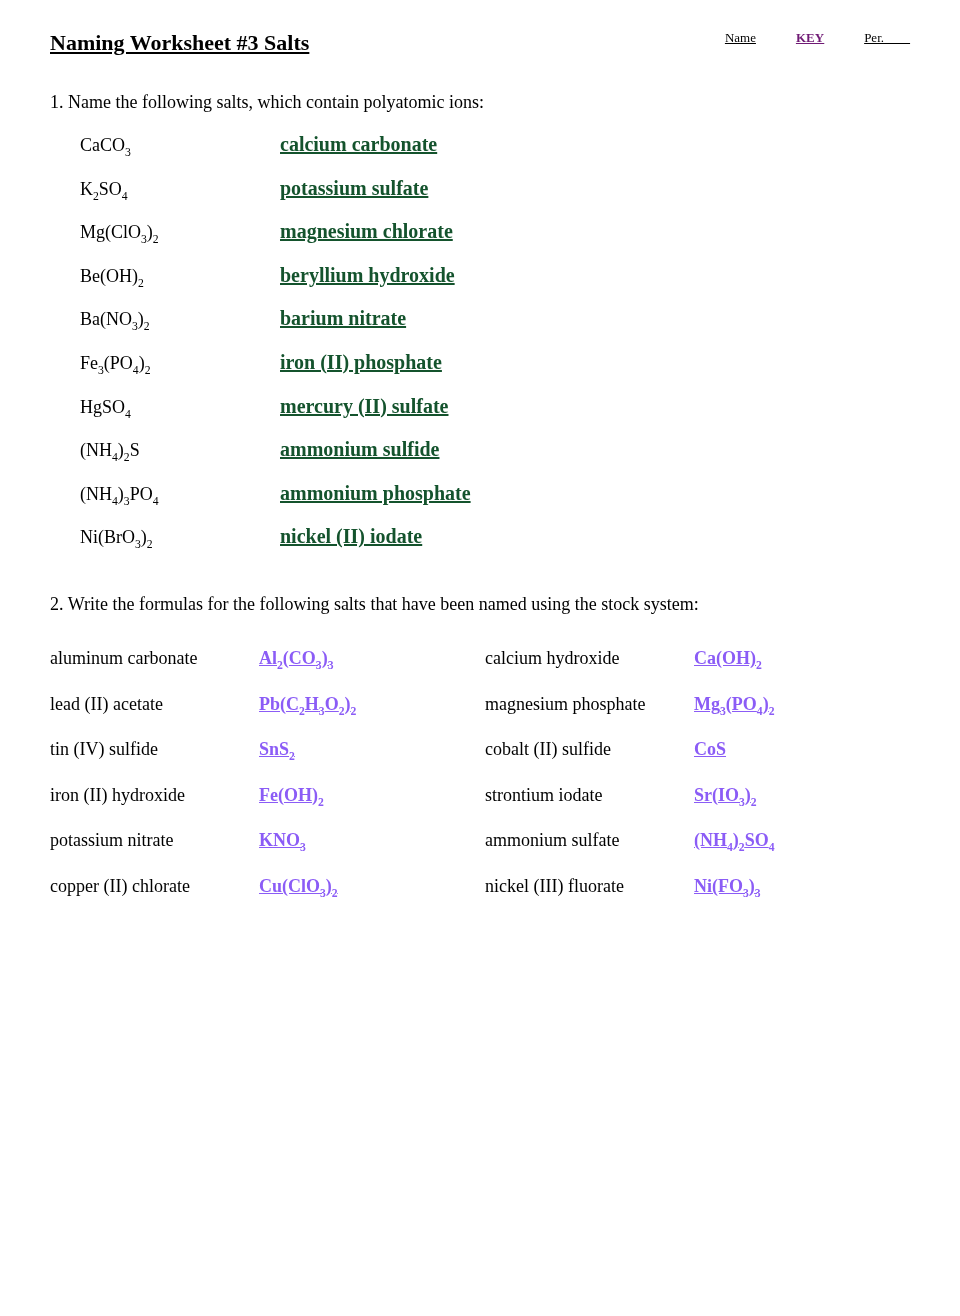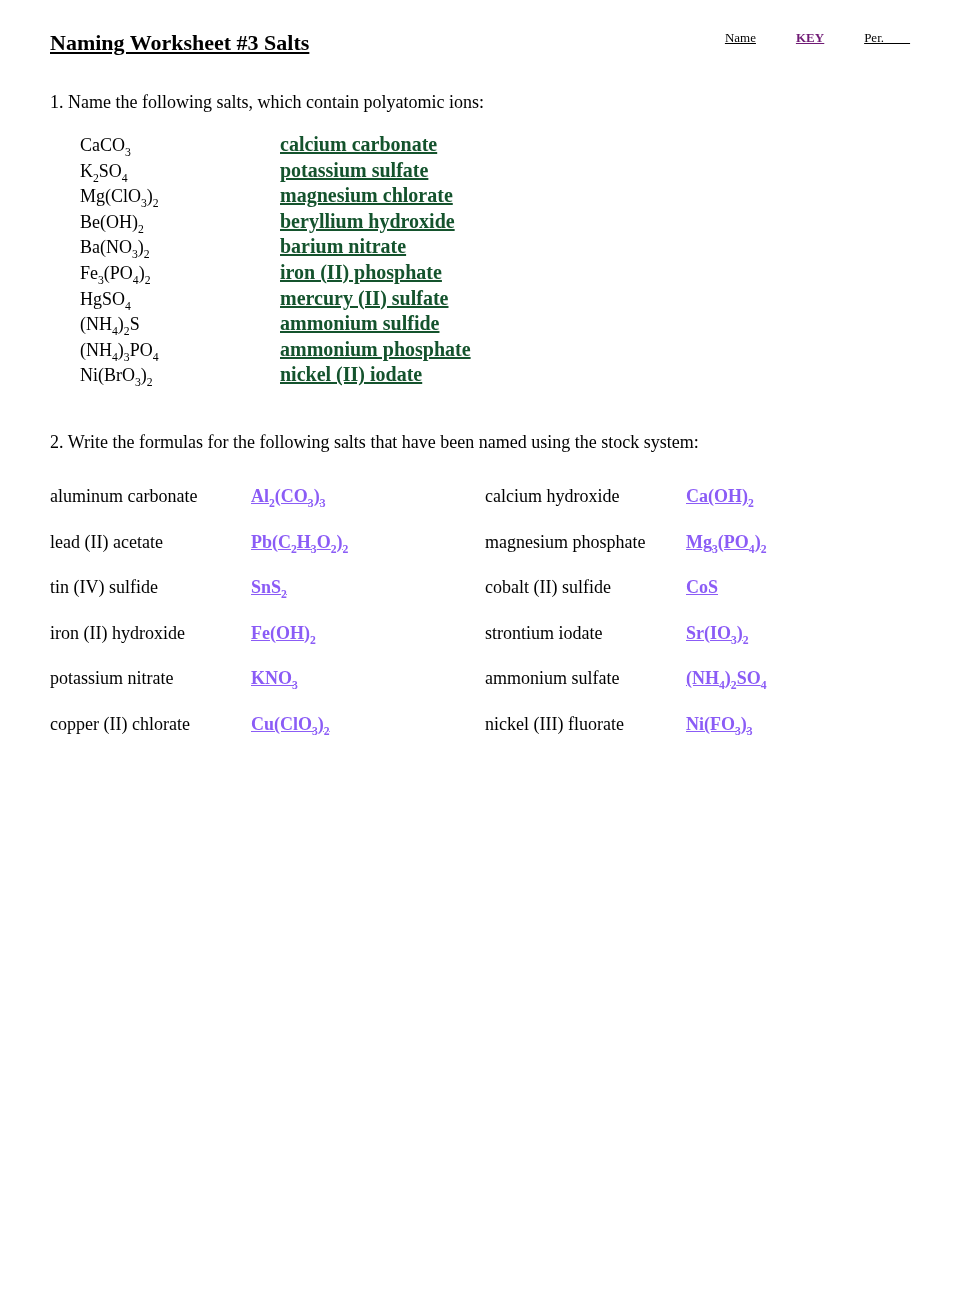--- a/index.html
+++ b/index.html
@@ -35,20 +35,21 @@
     }
 
     .section-question {
       font-size: 18px;
       margin-bottom: 20px;
     }
 
     .compound-table {
       display: flex;
       flex-direction: column;
+      gap: 18px;
       margin-left: 30px;
       margin-bottom: 40px;
     }
     .compound-row {
       display: flex;
       align-items: baseline;
       gap: 0;
     }
     .compound-formula {
       font-size: 18px;
@@ -74,21 +75,21 @@
 
     .formulas-grid {
       display: grid;
       grid-template-columns: 1fr 1fr;
       row-gap: 22px;
       column-gap: 10px;
     }
     .formula-row {
       display: flex;
       align-items: baseline;
-      gap: 6px;
+      gap: 14px;
     }
     .formula-label {
       font-size: 18px;
       width: 195px;
       min-width: 195px;
     }
     .formula-value {
       font-size: 18px;
       color: #8b5cf6;
       text-decoration: underline;

